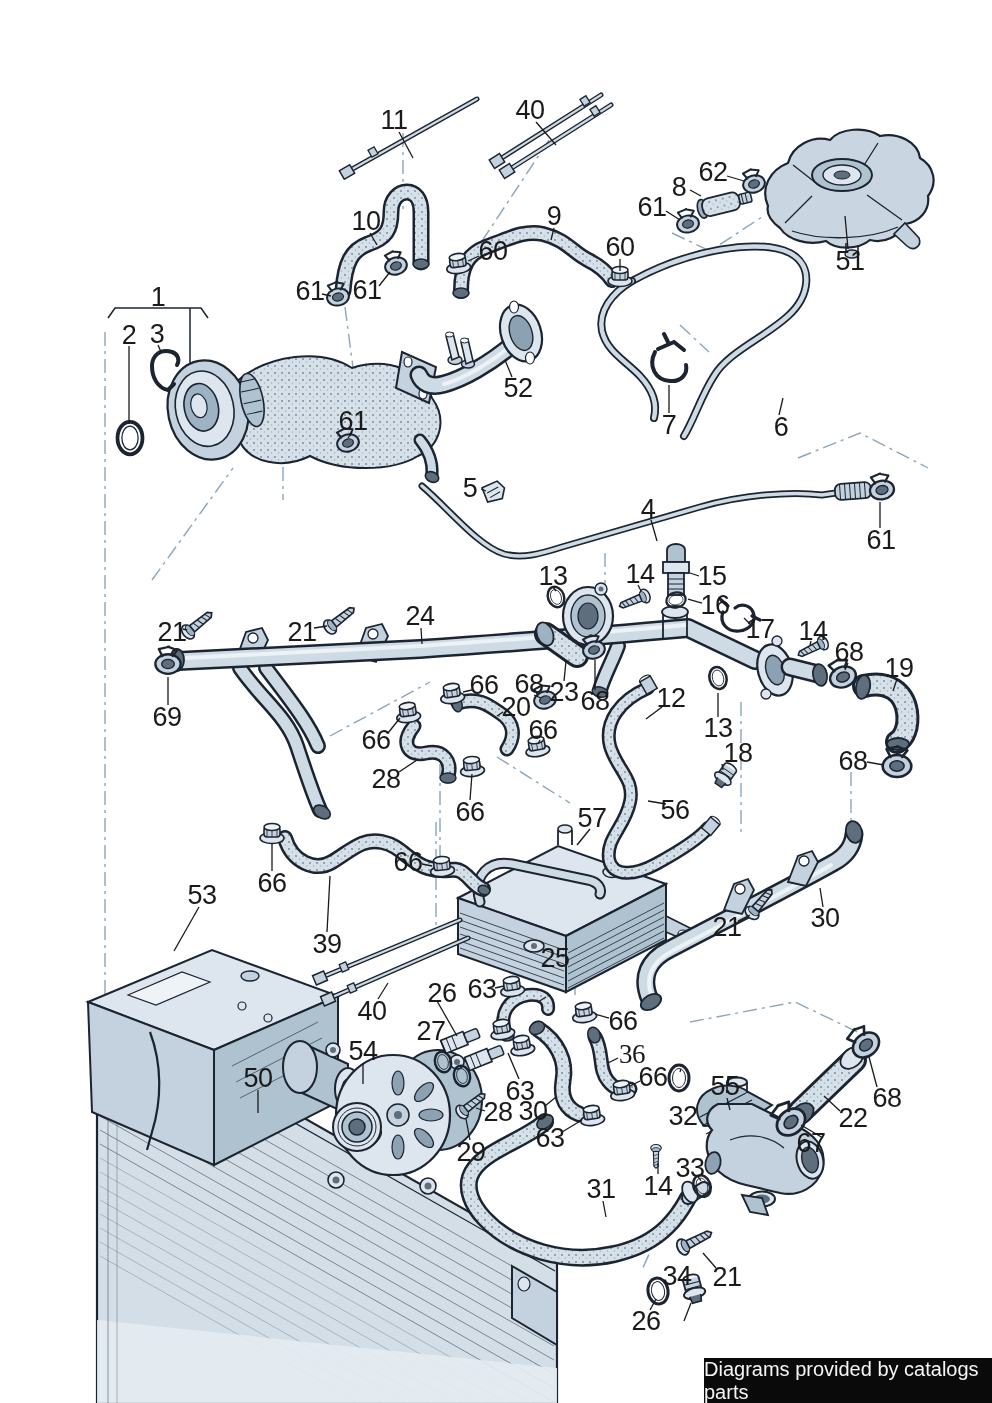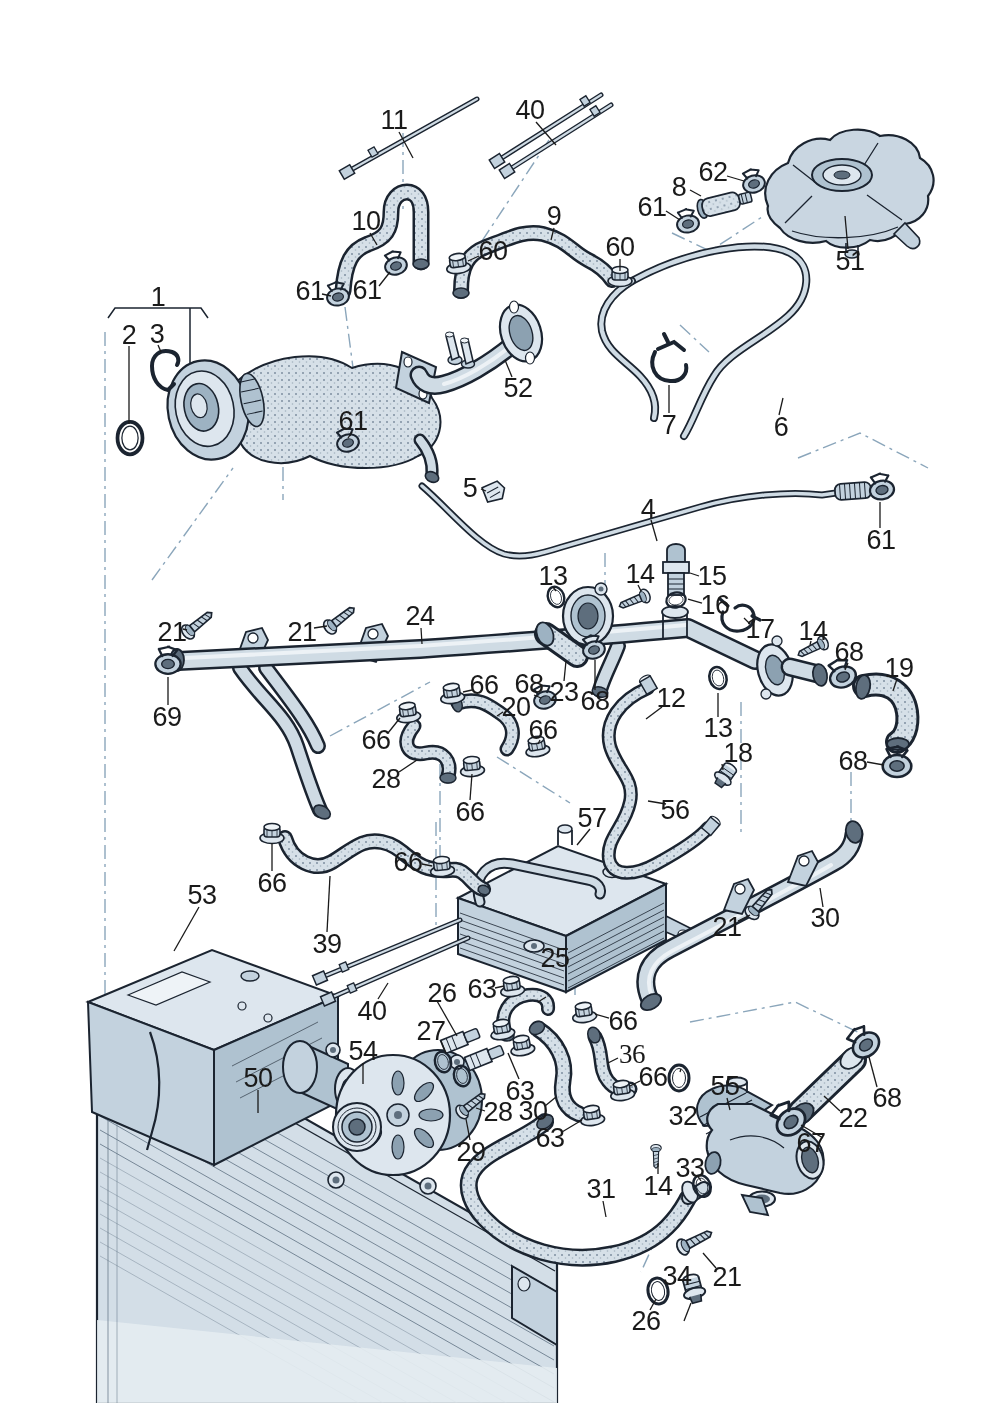--- a/index.html
+++ b/index.html
@@ -690,14 +690,17 @@
       <div class="plabel" style="left: 653px; top: 1077px;">66</div>
       <div class="plabel" style="left: 811px; top: 1143px;">67</div>
       <div class="plabel" style="left: 529px; top: 684px;">68</div>
       <div class="plabel" style="left: 595px; top: 701px;">68</div>
       <div class="plabel" style="left: 849px; top: 652px;">68</div>
       <div class="plabel" style="left: 853px; top: 761px;">68</div>
       <div class="plabel" style="left: 887px; top: 1098px;">68</div>
       <div class="plabel" style="left: 167px; top: 717px;">69</div>
     </div>
 
-
+<div class="footer">
+  <span>Diagrams provided by catalogs parts</span>
 </div>
 
+</div>
+
 </body></html>

